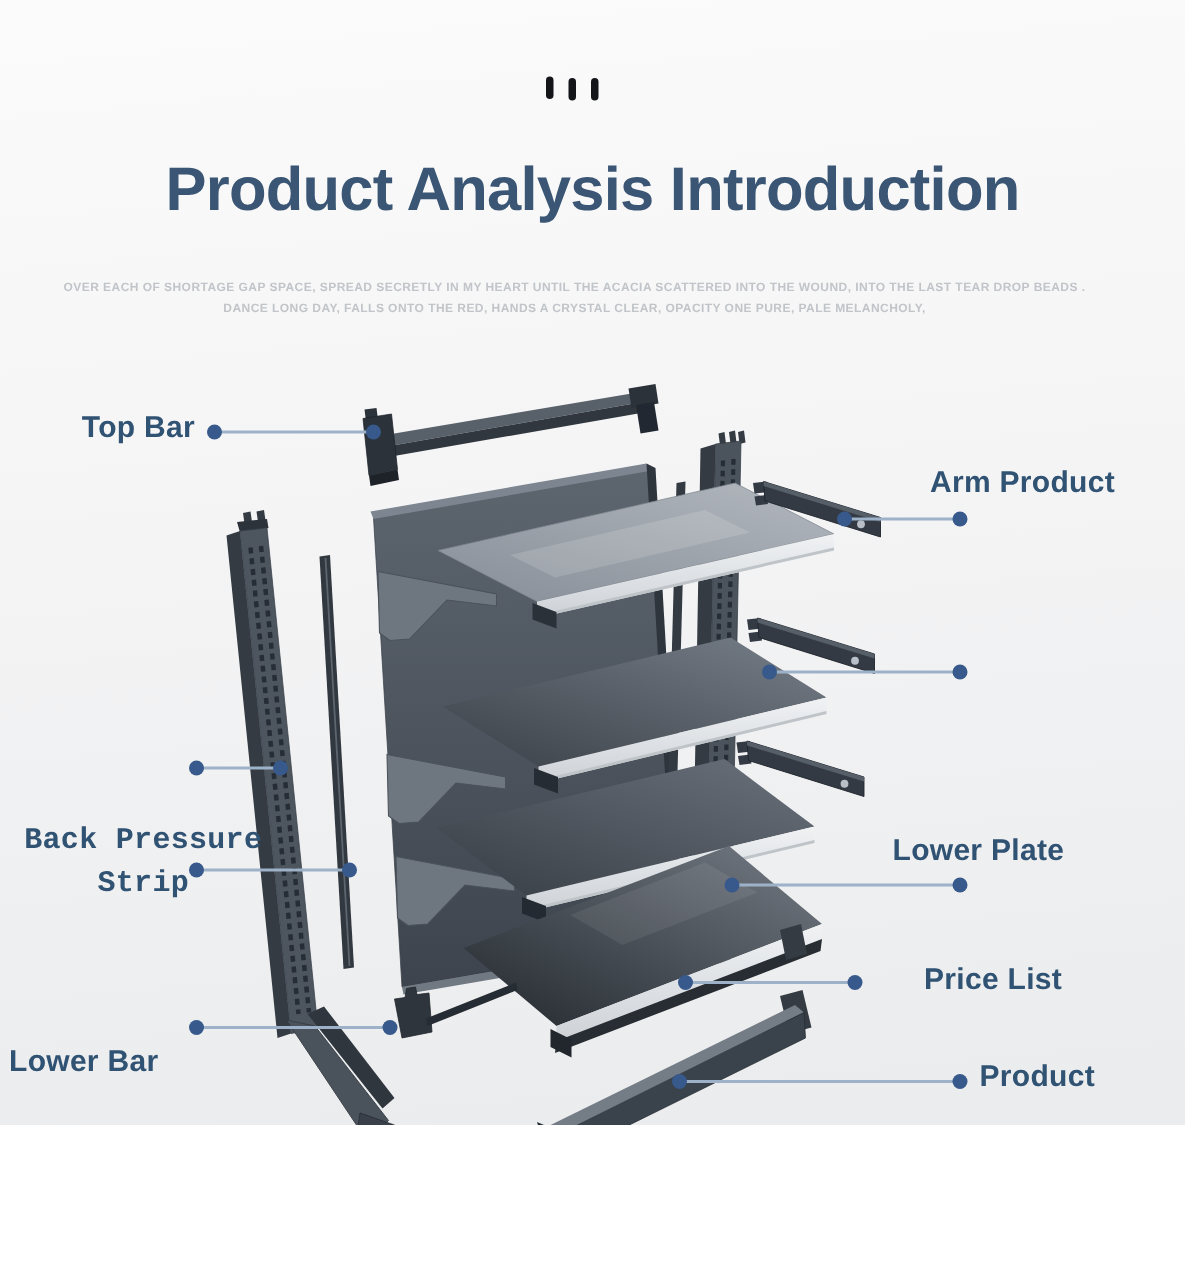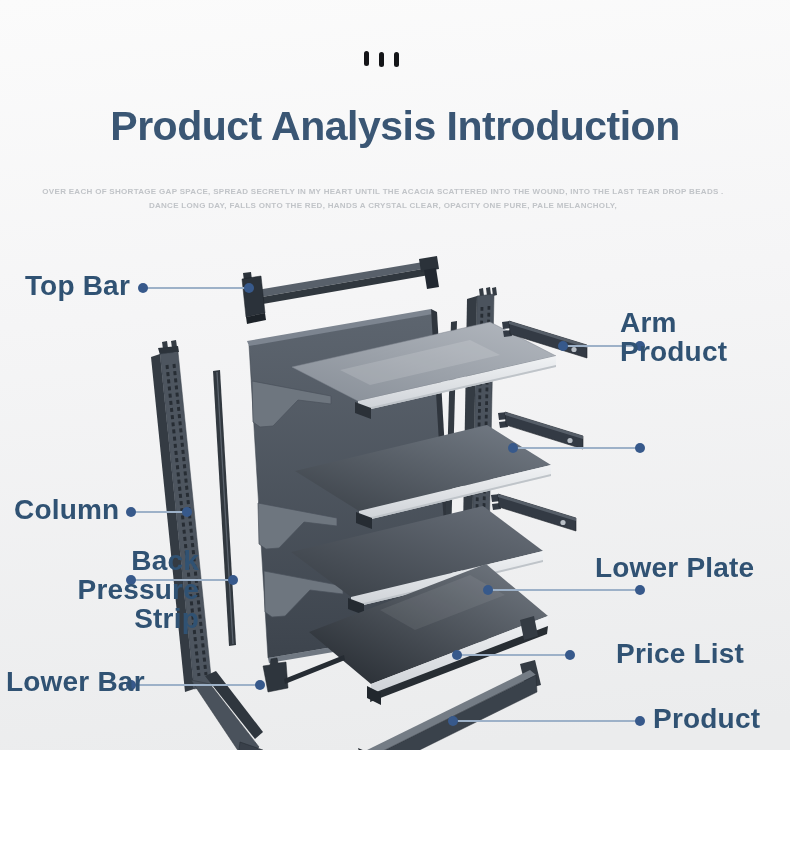--- a/index.html
+++ b/index.html
@@ -15,30 +15,30 @@
   .logo i:first-child{transform:translateY(-1px);}
   
   .title{
     position:absolute;left:0;right:0;top:103px;text-align:center;
     font-size:41px;font-weight:700;letter-spacing:-0.5px;color:#3a5674;
   }
   .tagline{position:absolute;left:0;right:24px;top:185px;text-align:center;
     font-size:8px;line-height:14px;letter-spacing:0.3px;color:#c1c4c8;font-weight:700;}
   
   .part-label{
-    position:absolute;font-size:28px;font-weight:700;color:#305273;letter-spacing:0.2px;line-height:29px;
+    position:absolute;font-size:20px;font-weight:700;color:#305273;letter-spacing:0.2px;line-height:29px;
   }
   .lbl-top-bar{left:18px;top:271px;width:112px;text-align:right;}
   .lbl-arm-support{left:620px;top:308px;}
   .lbl-small-laminate{left:585px;top:414px;}
   .lbl-column{left:14px;top:495px;width:104px;text-align:right;}
-  .lbl-back-pressure-strip{left:16px;top:546px;width:183px;text-align:right;}
+  .lbl-back-pressure-strip{left:4px;top:546px;width:183px;text-align:center;font-family:Liberation Mono, monospace;}
   .lbl-bottom-plate{left:595px;top:553px;}
   .lbl-price-list{left:616px;top:639px;}
-  .lbl-lower-bar{left:6px;top:667px;}
+  .lbl-lower-bar{left:6px;top:694px;}
   .lbl-baffle{left:653px;top:704px;}
   
   .leader{position:absolute;height:2px;background:#9db1c8;}
   .leader::before,.leader::after{
     content:"";position:absolute;top:-4px;width:10px;height:10px;border-radius:50%;background:#37598b;
   }
   .leader::before{left:-5px;}
   .leader::after{right:-5px;}
   .ld-top-bar{left:143px;top:287px;width:106px;}
   .ld-arm-support{left:563px;top:345px;width:77px;}
@@ -231,21 +231,20 @@
   <div class="leader ld-small-laminate"></div>
   <div class="leader ld-column"></div>
   <div class="leader ld-back-pressure-strip"></div>
   <div class="leader ld-bottom-plate"></div>
   <div class="leader ld-price-list"></div>
   <div class="leader ld-lower-bar"></div>
   <div class="leader ld-baffle"></div>
 
   <div class="part-label lbl-top-bar">Top Bar</div>
   <div class="part-label lbl-arm-support">Arm Product</div>
-  <div class="part-label lbl-column">Column</div>
   <div class="part-label lbl-back-pressure-strip">Back Pressure Strip</div>
   <div class="part-label lbl-bottom-plate">Lower Plate</div>
   <div class="part-label lbl-price-list">Price List</div>
   <div class="part-label lbl-lower-bar">Lower Bar</div>
   <div class="part-label lbl-baffle">Product</div>
 
   <div class="bottom-band"></div>
 </div>
 
 </body></html>

